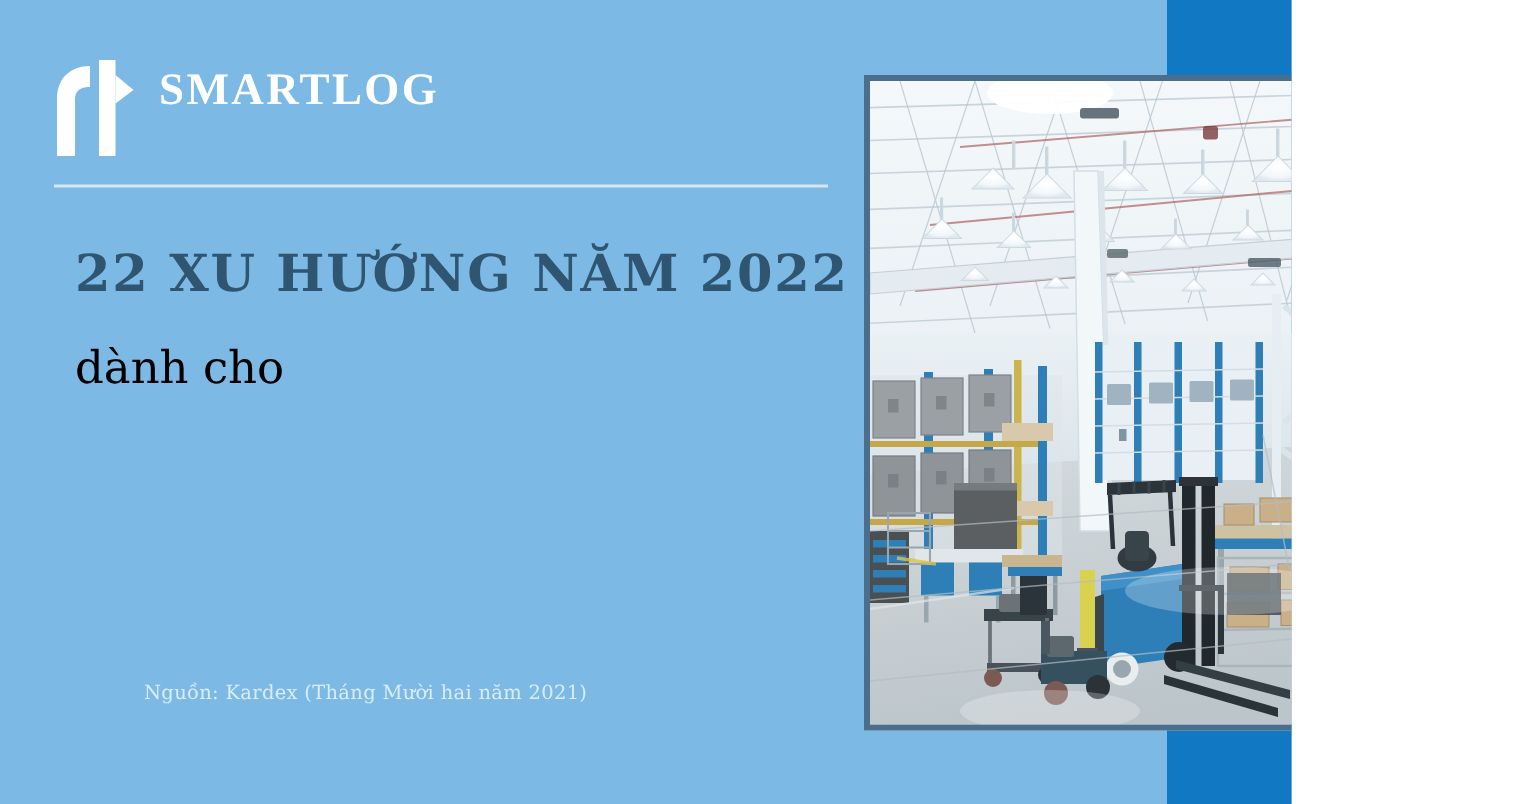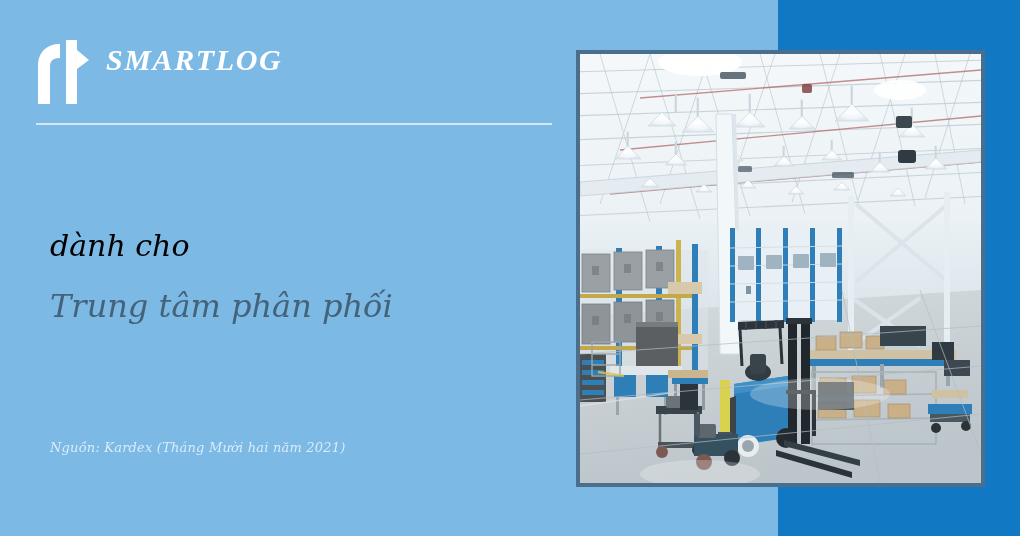--- a/index.html
+++ b/index.html
@@ -2,26 +2,25 @@
 <html><head>
 <meta charset="utf-8">
 <style>
   html, body {
     margin: 0;
     padding: 0;
     background: #ffffff;
   }
   #slide {
     position: relative;
-    width: 1020px;
+    width: 861px;
     height: 536px;
     overflow: hidden;
     background: #7cb9e4;
     font-family: "Liberation Serif", "DejaVu Serif", serif;
-    font-style: italic;
   }
 
   
   .band-right {
     position: absolute;
     left: 778px;
     top: 0;
     width: 246px;
     height: 536px;
     background: #1179c4;
@@ -112,21 +111,21 @@
   
   .footnote {
     position: absolute;
     left: 50px;
     font-family: "DejaVu Serif", "Liberation Serif", serif;
     font-size: 13px;
     color: #d9ecfa;
     white-space: nowrap;
     letter-spacing: 0.2px;
   }
-  .footnote-1 { top: 440px; }
+  .footnote-1 { top: 455px; margin-left: 46px; }
   .footnote-2 { top: 458px; }
 
   
   .photo-frame {
     position: absolute;
     left: 576px;
     top: 50px;
     width: 409px;
     height: 437px;
     border: 4px solid #4a6e8c;
@@ -156,22 +155,22 @@
       <path fill="#ffffff" d="M30,0 L41,0 L41,64 L30,64 Z"></path>
       <path fill="#ffffff" d="M41,10 L53,20 L41,29 Z"></path>
     </svg>
     <div class="logo-words">
       <div class="brand-name">SMARTLOG</div>
     </div>
   </div>
 
   <div class="divider"></div>
 
+  <div class="headline">22 XU HƯỚNG NĂM 2022</div>
   <div class="subline-1">dành cho</div>
-  <div class="subline-2">Trung tâm phân phối</div>
 
   <div class="footnote footnote-1">Nguồn: Kardex (Tháng Mười hai năm 2021)</div>
 
   <div class="photo-frame">
     <div class="photo">
       <svg class="wh-svg" viewBox="0 0 401 429" preserveAspectRatio="xMidYMid slice" aria-hidden="true">
         <defs>
           <linearGradient id="ceil" x1="0" y1="0" x2="0" y2="1">
             <stop offset="0%" stop-color="#f4f8fa"></stop>
             <stop offset="100%" stop-color="#dde7ed"></stop>

